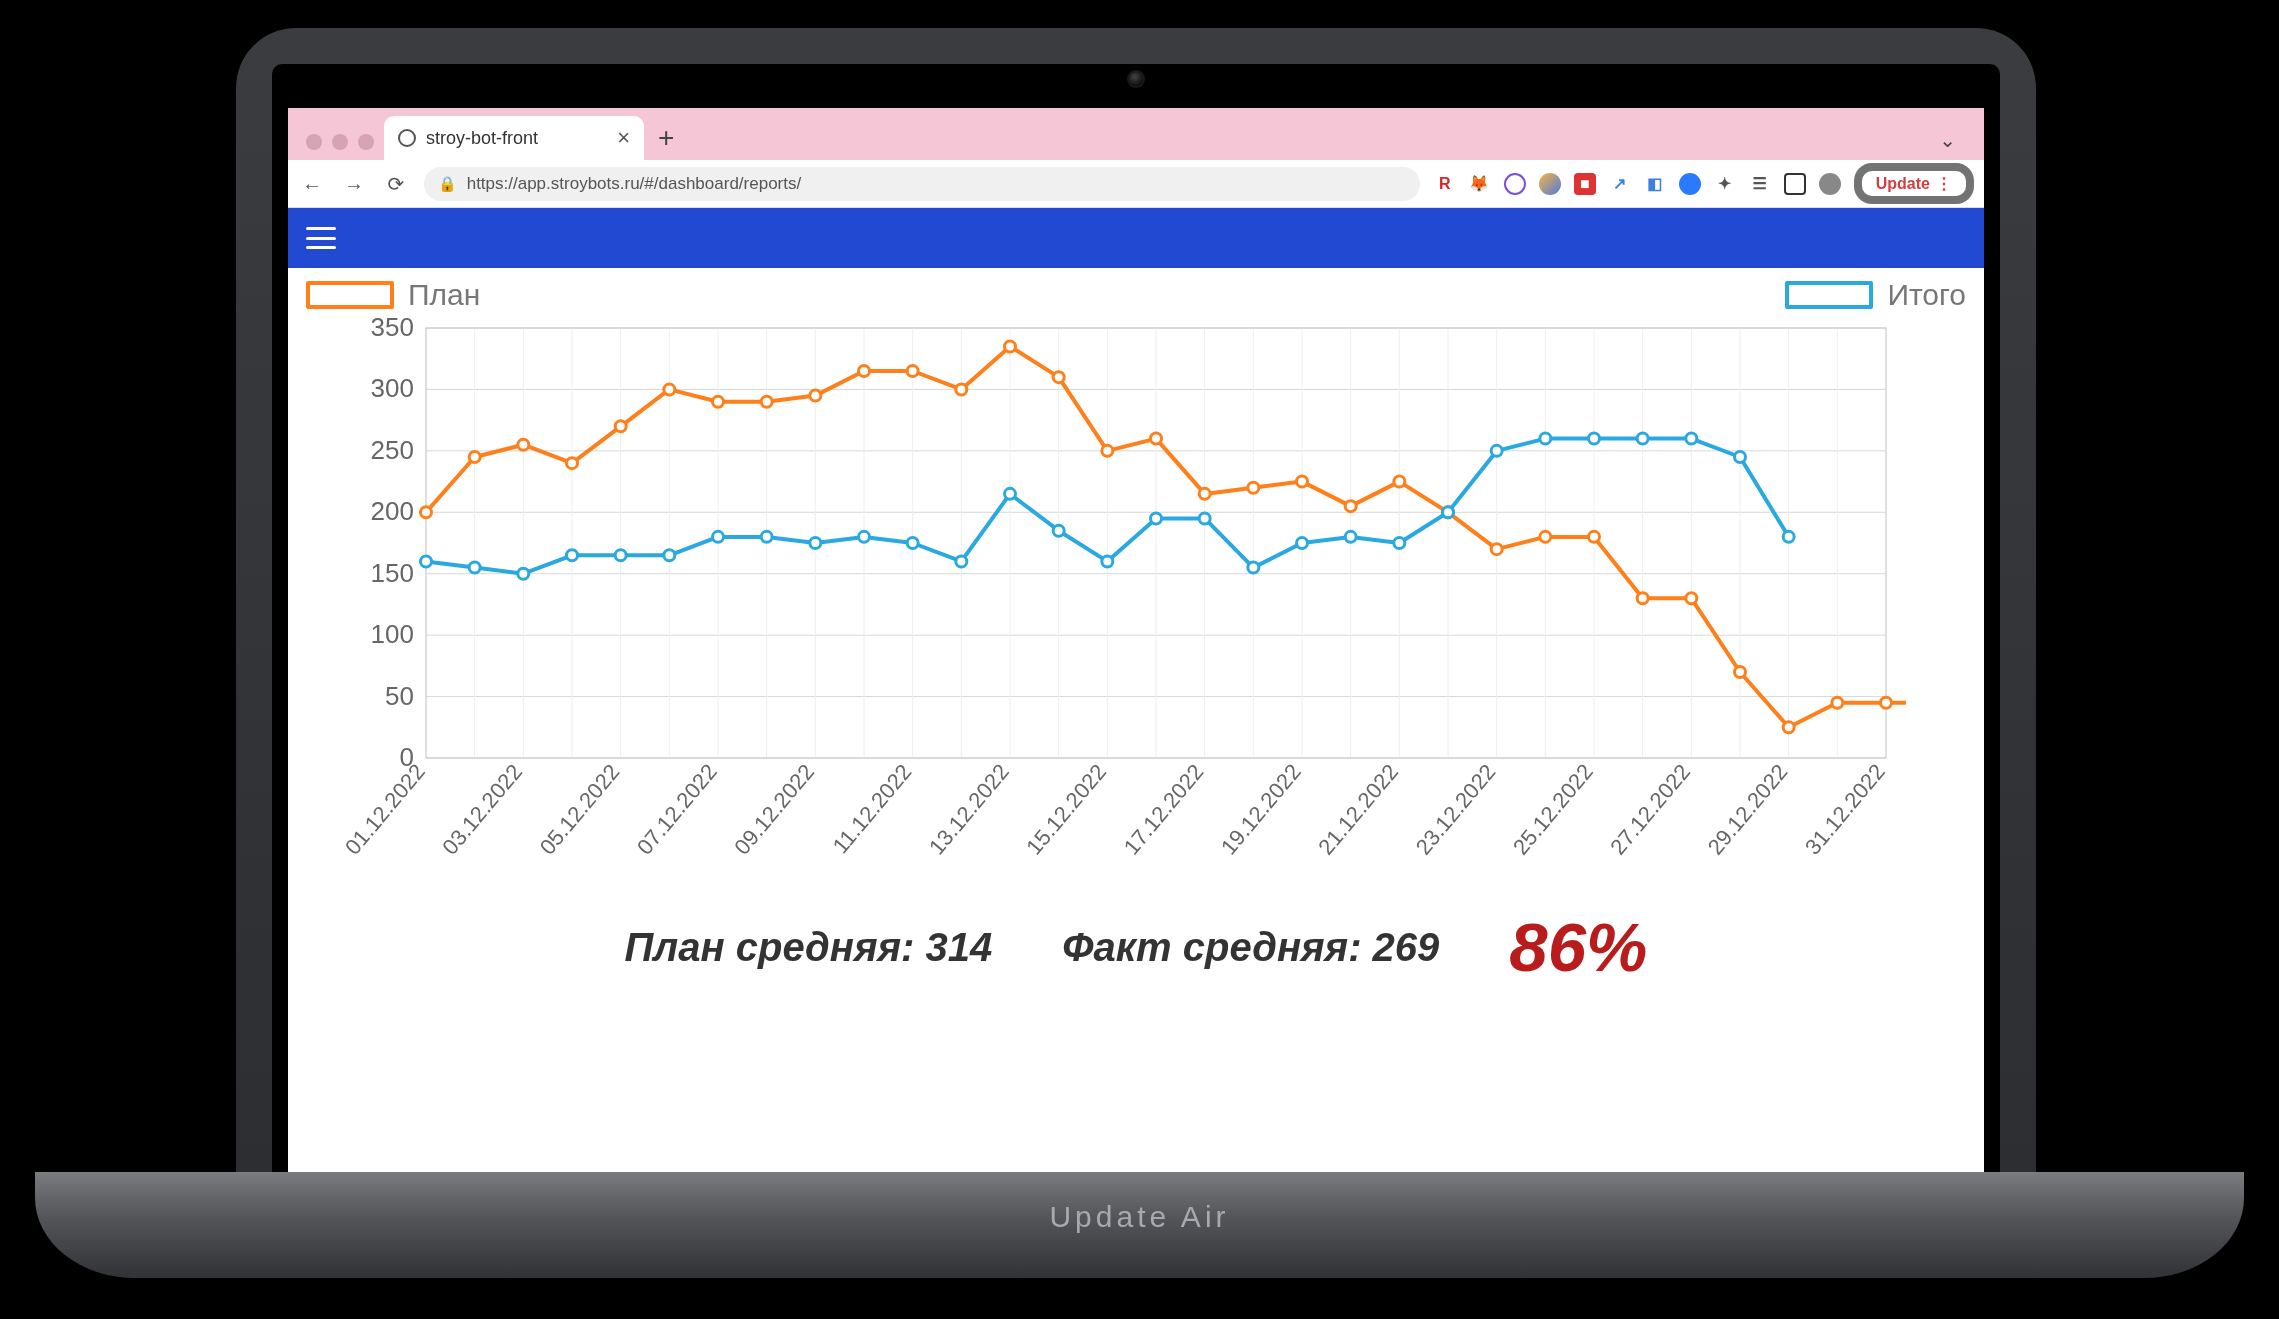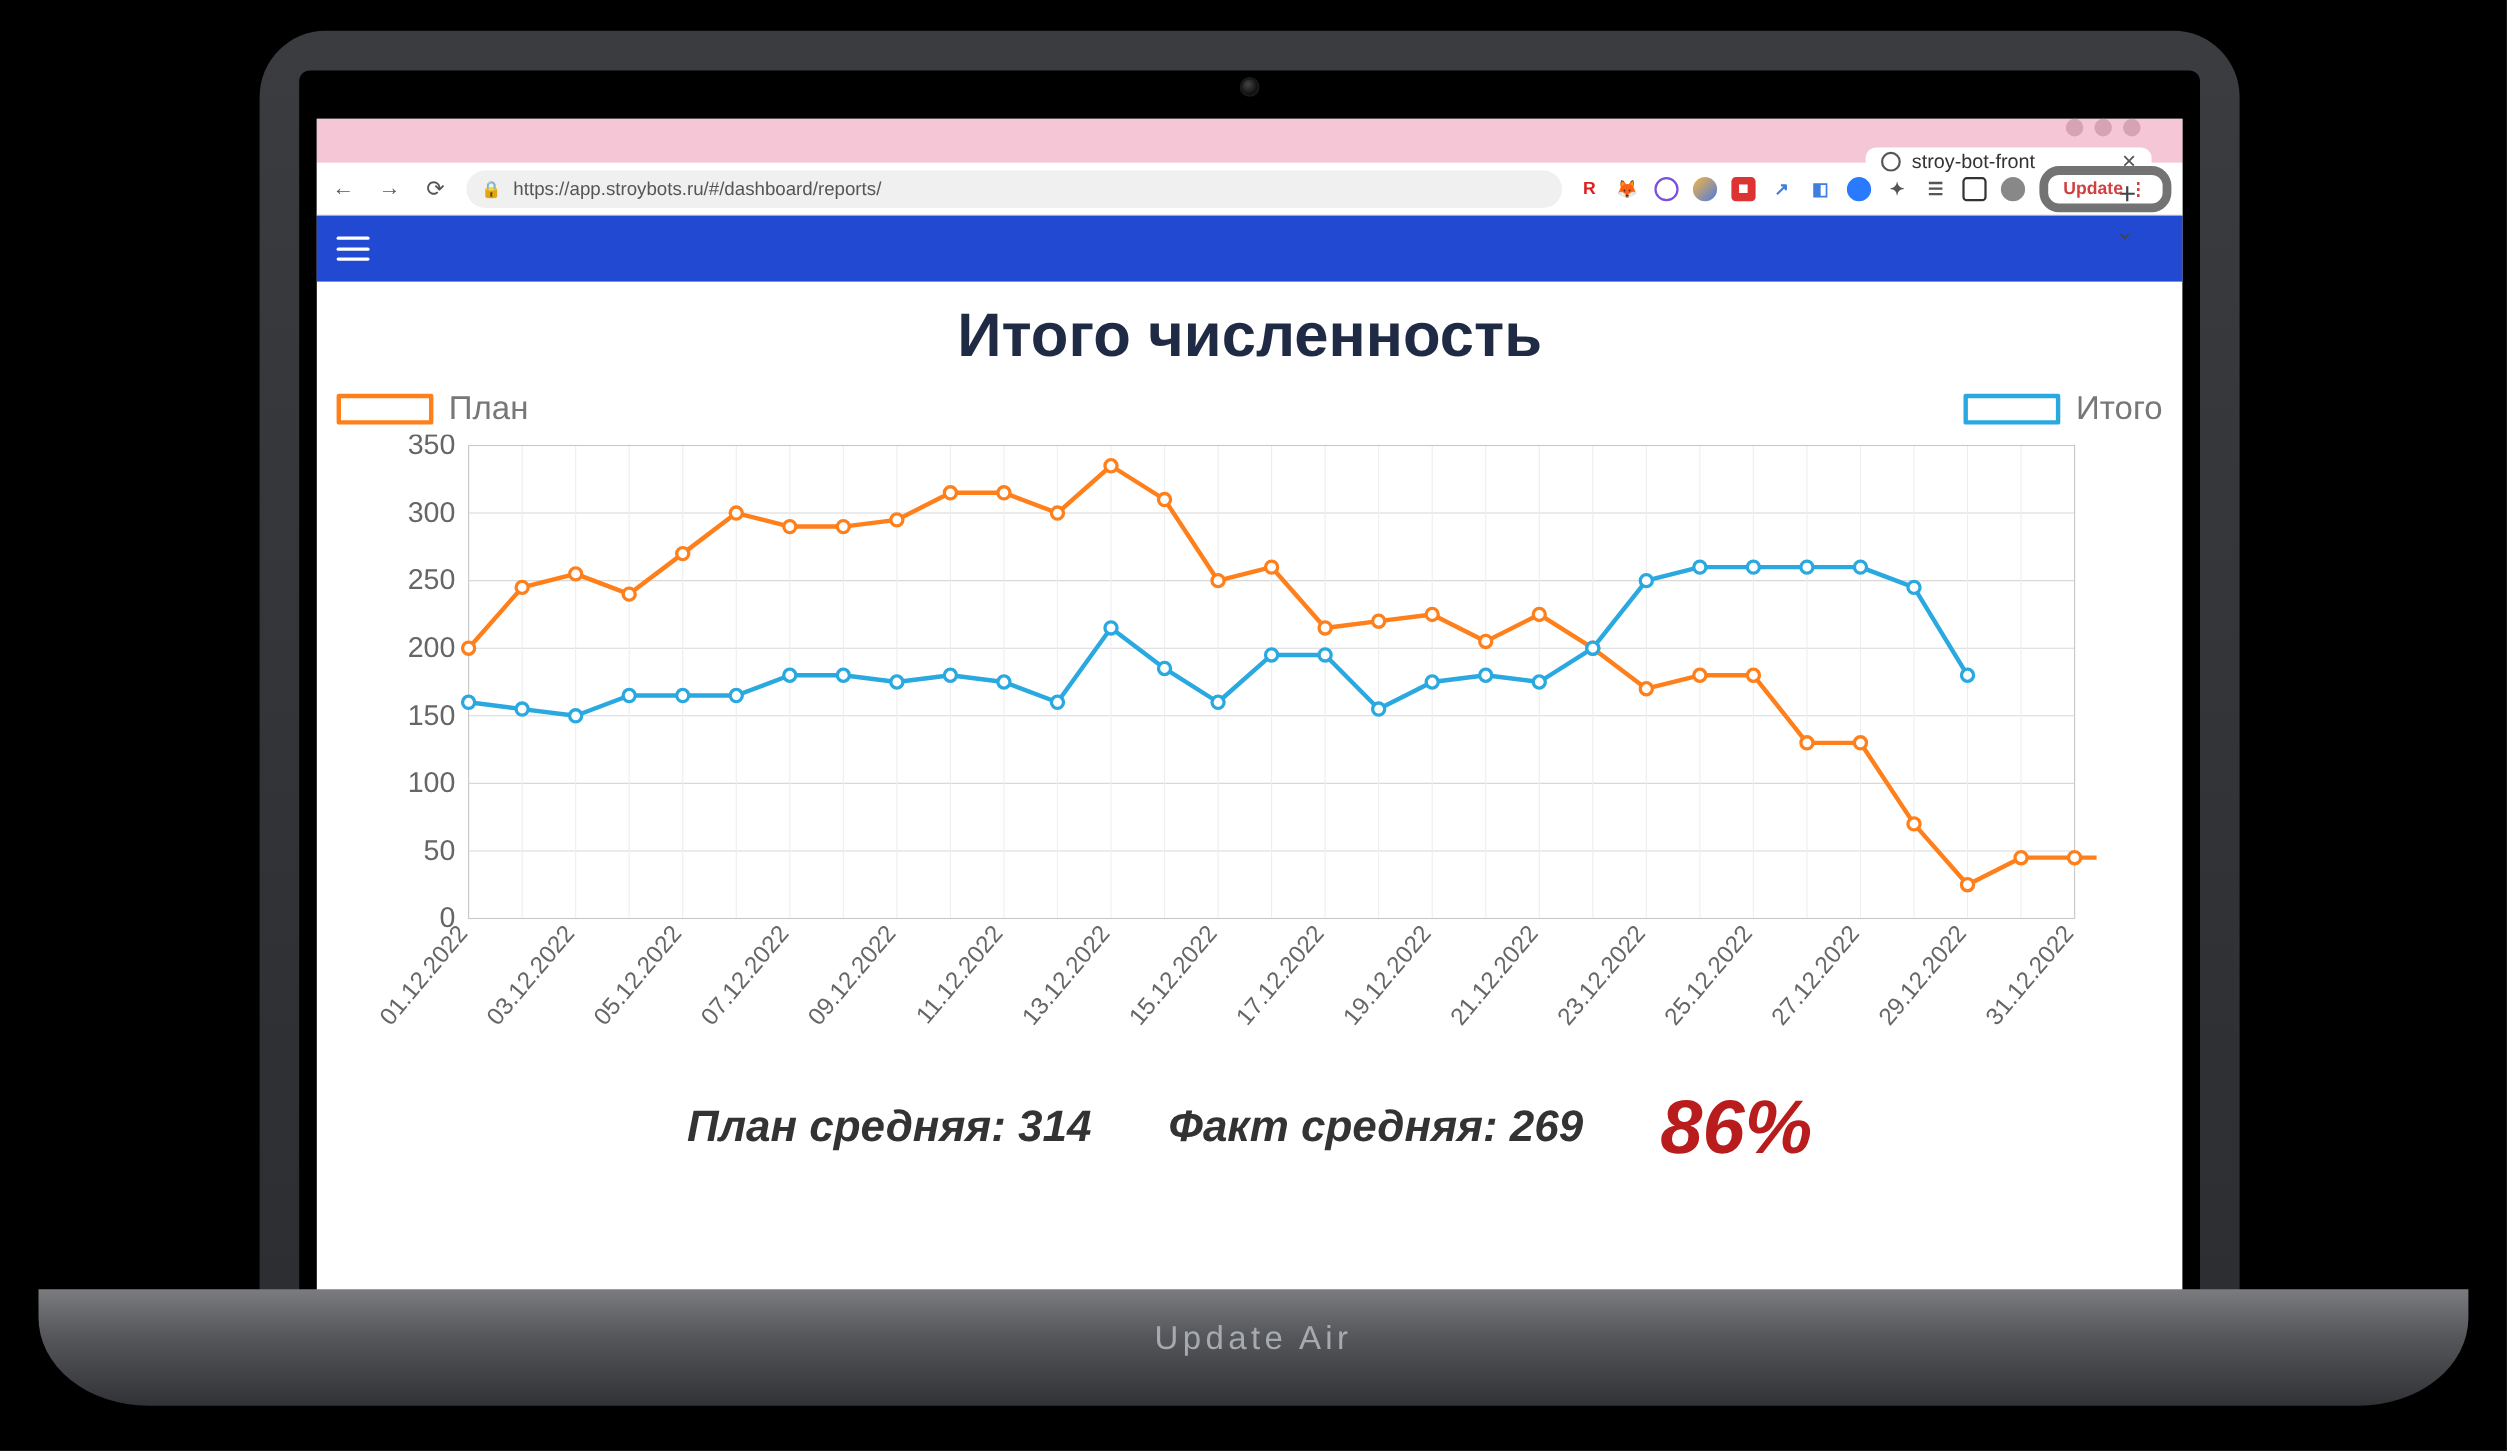--- a/index.html
+++ b/index.html
@@ -35,22 +35,22 @@
     top:1172px;height:106px;
     background:linear-gradient(#7a7c80 0%,#55575b 40%,#303235 100%);
     border-radius:0 0 100px 100px / 0 0 80px 80px;
   }
   .baseplate-label{
     color:#a6a9ad;text-align:center;padding-top:28px;font-size:30px;letter-spacing:4px;
   }
 
   
   .tabstrip{
-    height:40px;background:#f5c6d6;
-    display:flex;align-items:flex-end;padding:0 28px;flex-direction:column;
+    height:52px;background:#f5c6d6;
+    display:flex;align-items:flex-end;padding:0 12px;
   }
   .traffic{display:flex;gap:10px;align-items:center;padding:0 10px 10px 6px;}
   .dot{width:16px;height:16px;border-radius:50%;background:#d6a3b5;}
   .tab{
     background:#fff;border-radius:10px 10px 0 0;
     height:44px;display:flex;align-items:center;gap:10px;
     padding:0 14px;min-width:260px;font-size:18px;color:#333;
   }
   .tab .favicon{width:18px;height:18px;border:2px solid #555;border-radius:50%;}
   .tab .x{margin-left:auto;font-size:22px;color:#555;}
@@ -146,21 +146,20 @@
 
     <div class="app-header">
       <div class="hamburger">
         <span></span>
           <span></span>
           <span></span>
       </div>
     </div>
 
     <div class="report">
-      <h1>Итого численность</h1>
 
       <div class="legend">
         <div class="legend-item">
           <span class="swatch" style="border-color:#ff7f1b"></span>
           <span>План</span>
         </div>
         <div class="legend-item">
           <span class="swatch" style="border-color:#2aa8e0"></span>
           <span>Итого</span>
         </div>

